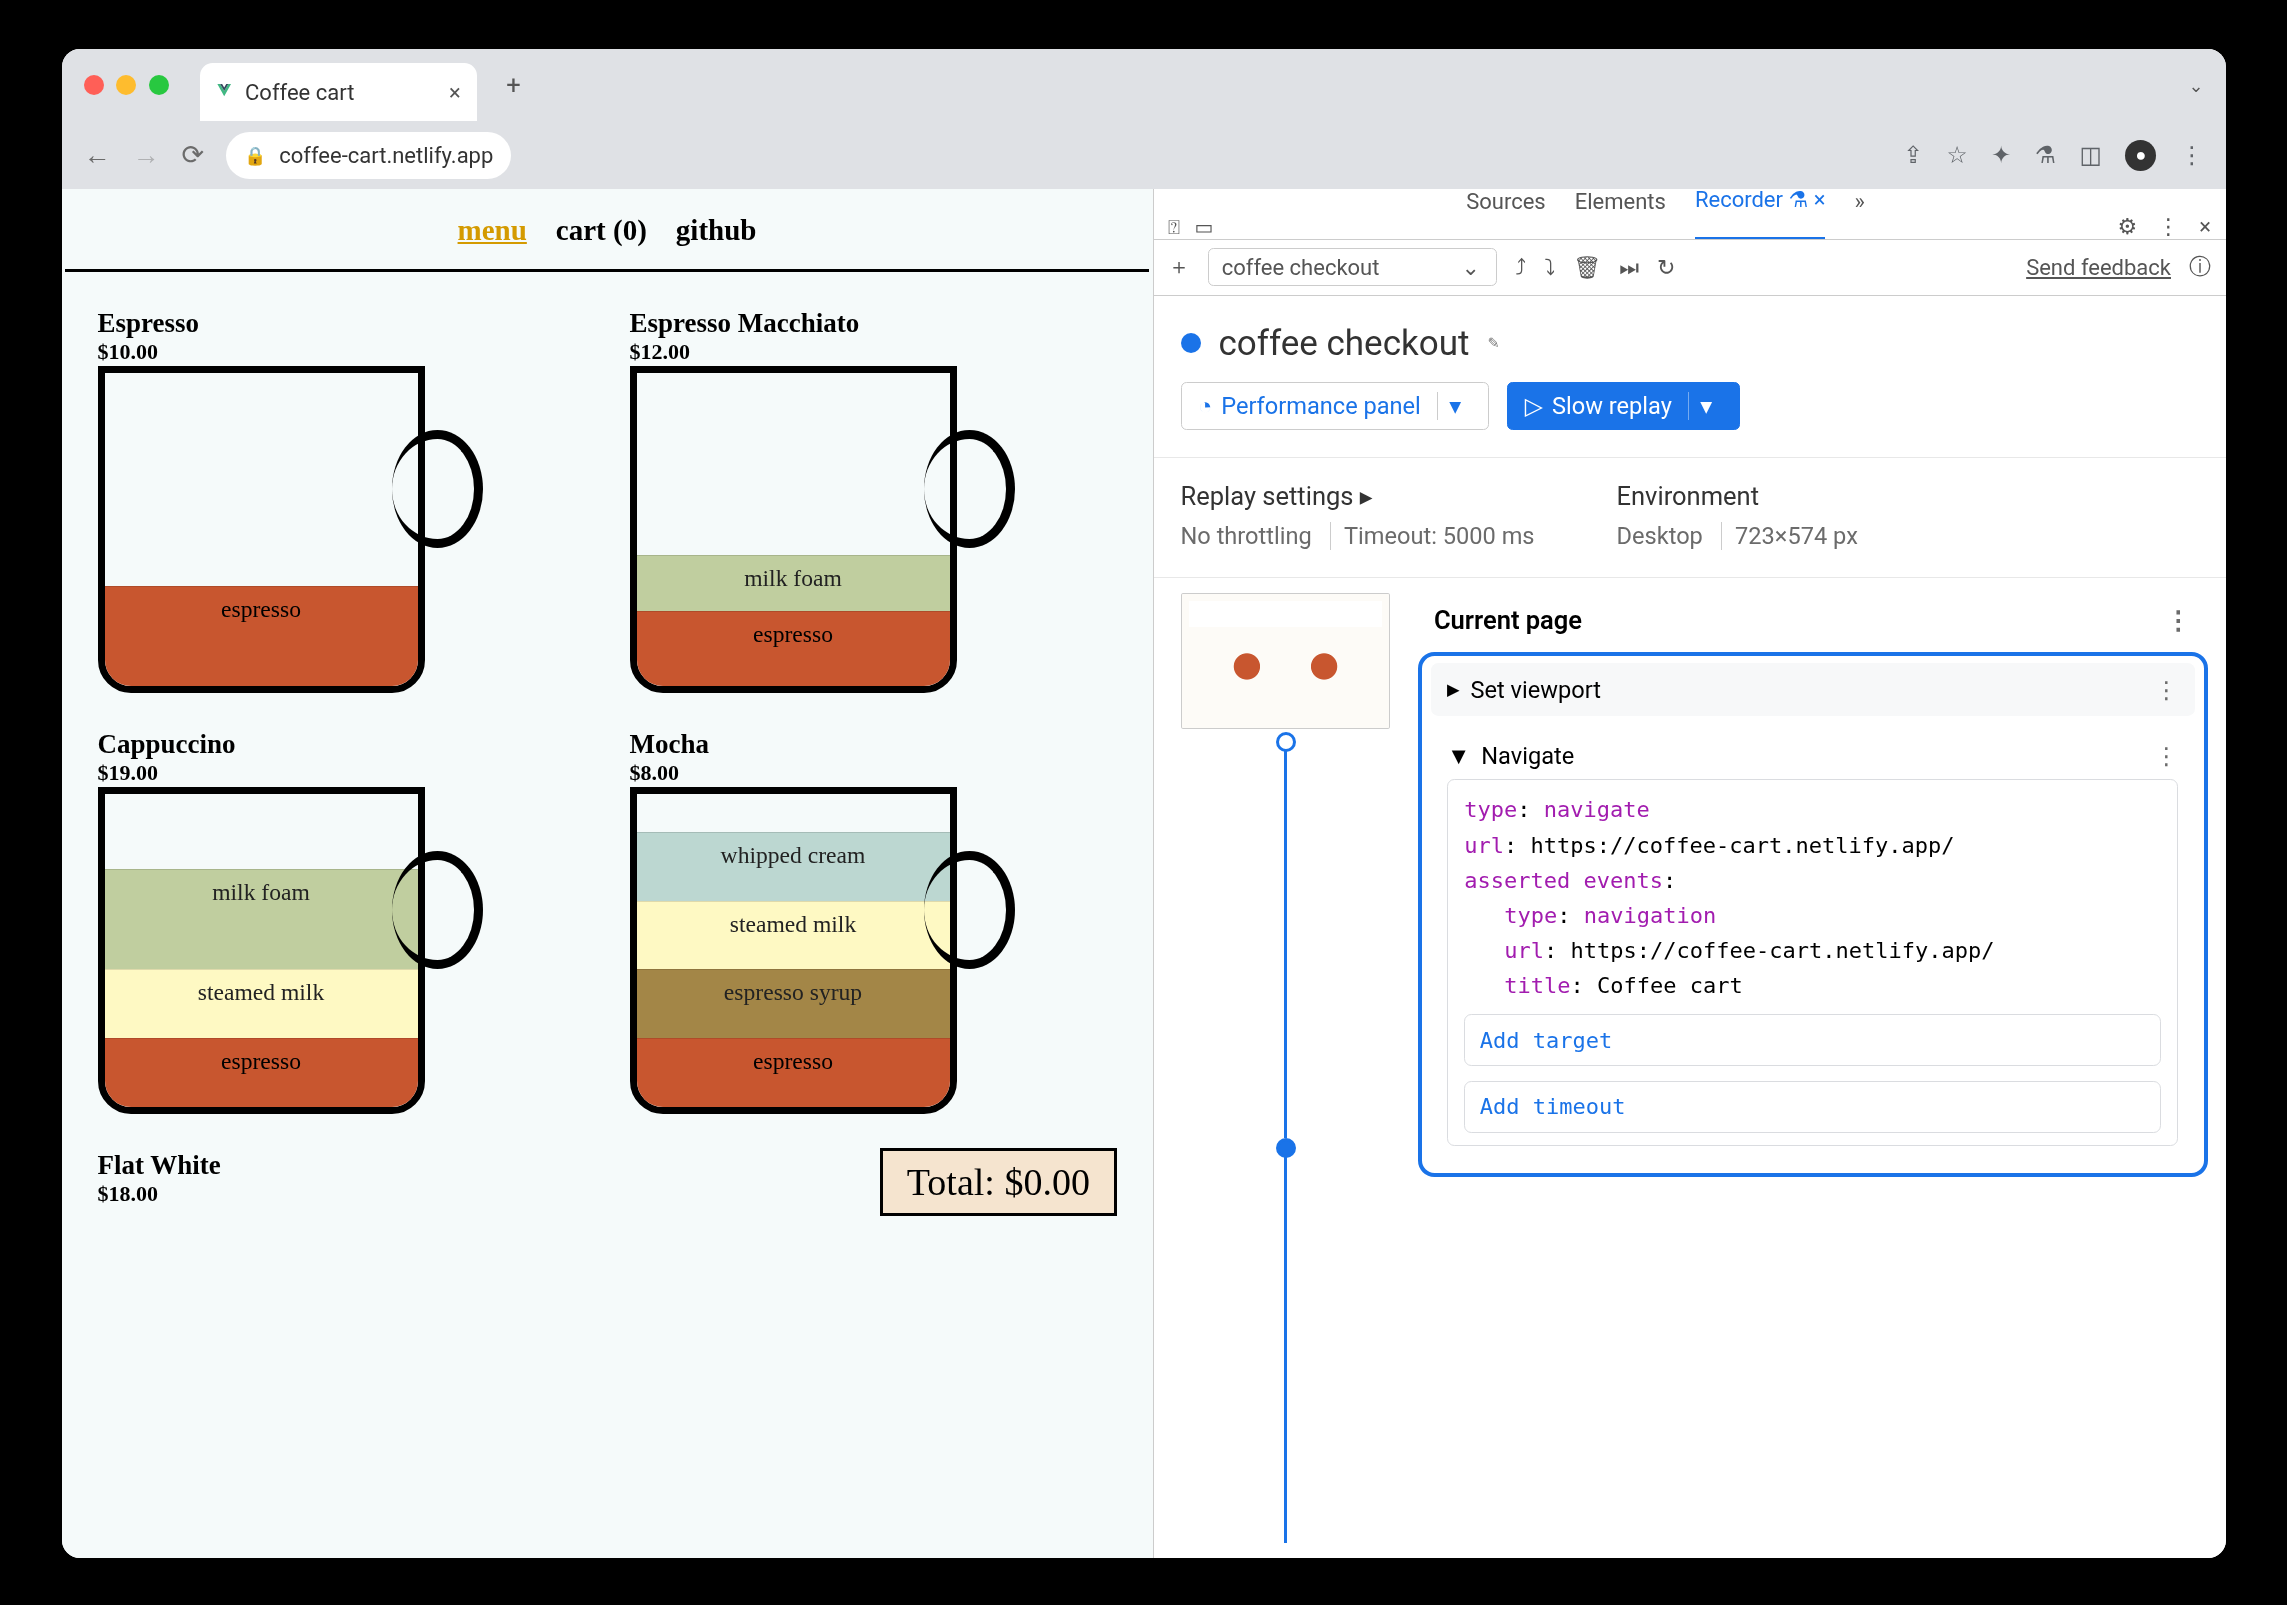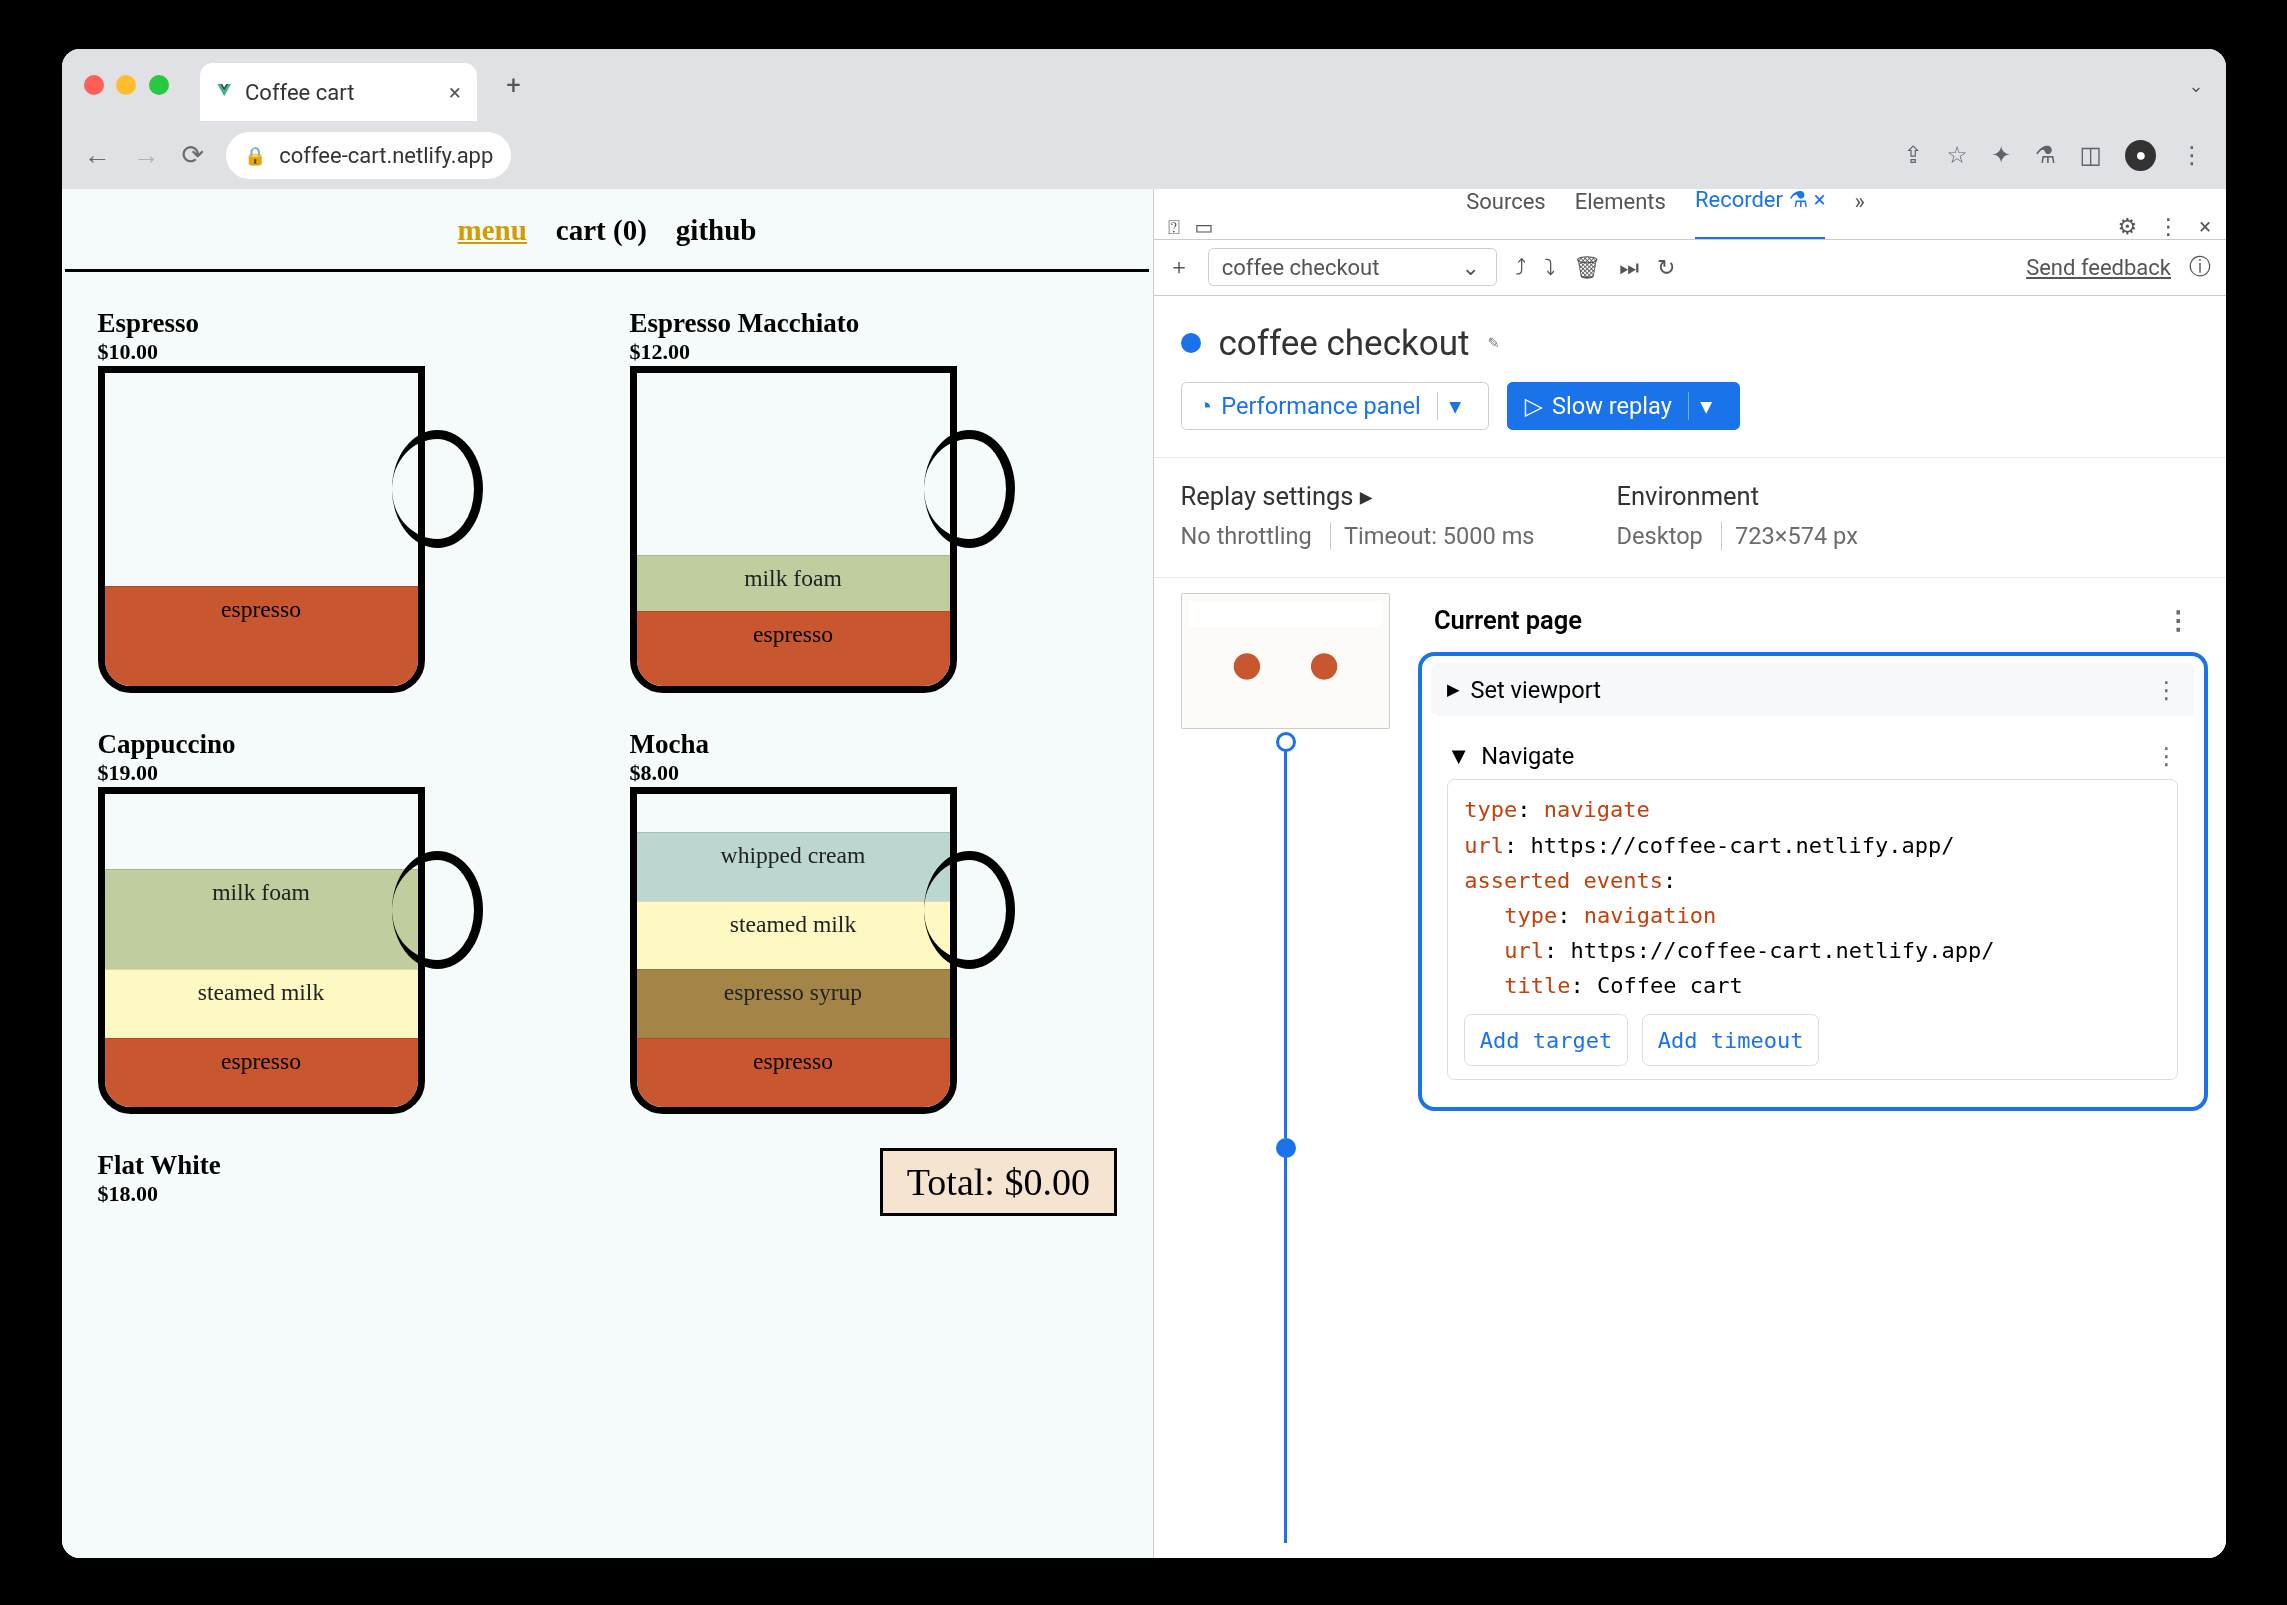--- a/index.html
+++ b/index.html
@@ -75,23 +75,23 @@
 .step-hdr{display:flex; align-items:center; font-size:25.5px; font-weight:600; padding:12.7px 16.4px;}
 .step-hdr .more{margin-left:auto; color:#6b6b6b;}
 .selected-box{border:4.5px solid #1a73e8; border-radius:16.4px; padding:7.3px 9px 18px 9px; margin-top:3.6px;}
 .sub-step{background:#f7f8f9; border-radius:7.3px; padding:12.7px 16.4px; display:flex; align-items:center; font-size:23.6px; gap:11px; margin-bottom:16.4px;}
 .sub-step .arrow{font-size:16.4px;}
 .sub-step .more{margin-left:auto; color:#6b6b6b;}
 .nav-step{padding:9px 16.4px;}
 .nav-head{display:flex;align-items:center;font-size:23.6px;gap:11px;}
 .nav-head .more{margin-left:auto;color:#6b6b6b;}
 .code{border:0.9px solid #dadce0; border-radius:7.3px; margin-top:9px; padding:12.7px 16.4px; font-family:ui-monospace,Menlo,monospace; font-size:22px; line-height:1.6;}
-.code .k{color:#c2410c;}
+.code .k{color:#a21caf;}
 .code .indent{padding-left:40px; display:block;}
-.addbtns{display:flex; gap:14.5px; margin-top:11px;}
+.addbtns{display:flex; gap:14.5px; margin-top:11px;flex-direction:column;}
 .pill{border:0.9px solid #dadce0; border-radius:7.3px; padding:7.3px 14.5px; color:#1a73e8; font-size:22px;}
 </style>
 </head>
 <body>
 
 <div class="window">
   <div class="titlebar">
     <div class="traffic">
       <span class="tr-red"></span>
       <span class="tr-yel"></span>

